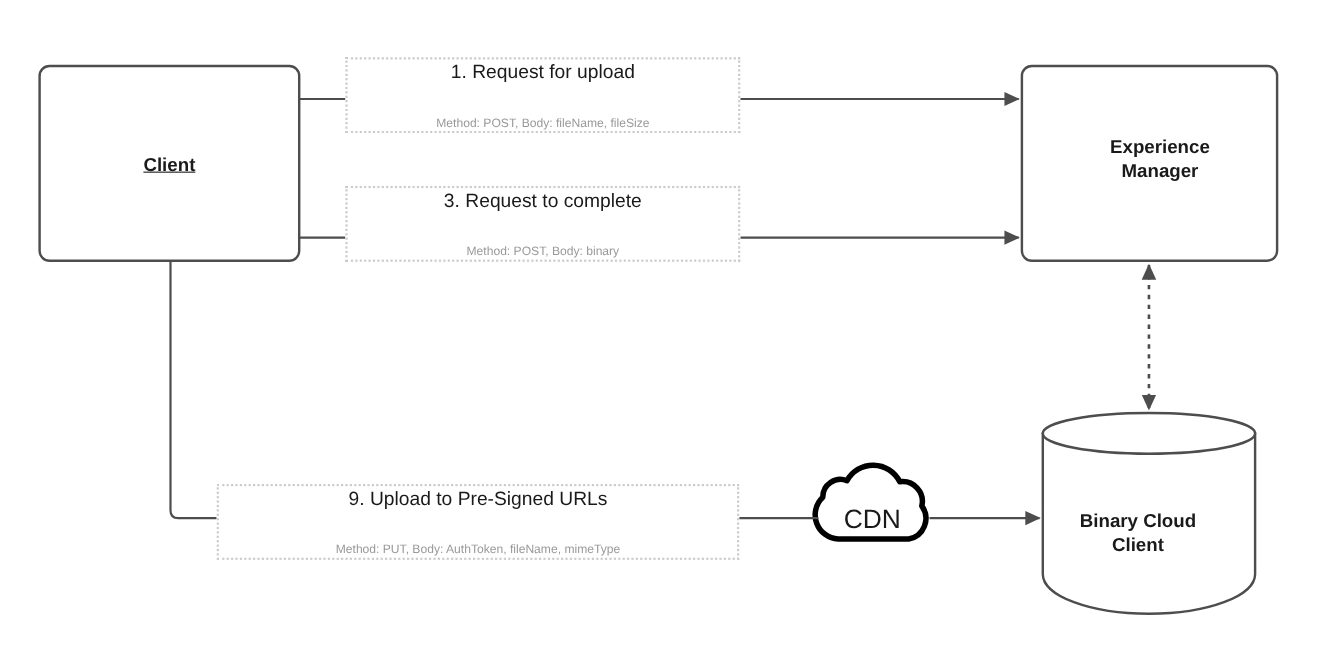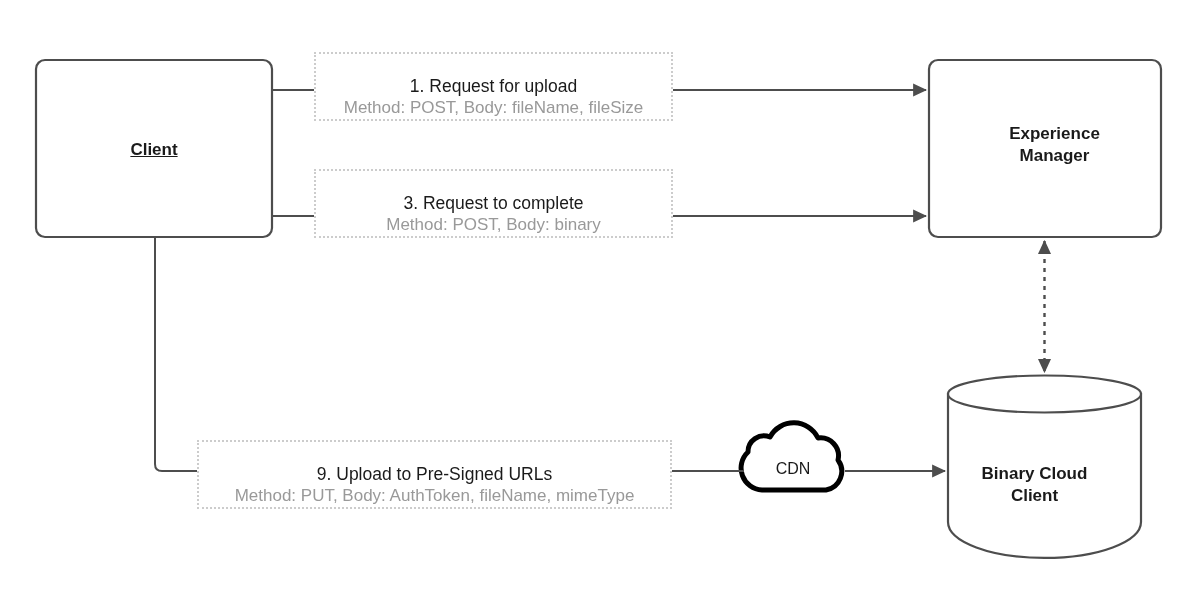--- a/index.html
+++ b/index.html
@@ -49,47 +49,47 @@
     stroke-dasharray: 4 5;
   }
   .label-box {
     position: absolute;
     background: #ffffff;
     border: 2px dotted #cccccc;
     box-sizing: border-box;
     display: flex;
     flex-direction: column;
     align-items: center;
-    justify-content: flex-end;
+    justify-content: space-between;
   }
   .label-title {
     font-size: 17.5px;
     color: #1a1a1a;
     line-height: 1.28;
     white-space: nowrap;
   }
   .label-sub {
-    font-size: 17px;
+    font-size: 11px;
     color: #999999;
     line-height: 1.3;
     white-space: nowrap;
   }
   .node-label {
     position: absolute;
     text-align: center;
     font-weight: bold;
     font-size: 17px;
     color: #1a1a1a;
     line-height: 1.32;
     pointer-events: none;
   }
   .cloud-label {
     position: absolute;
     text-align: center;
-    font-size: 16px;
+    font-size: 24px;
     color: #1a1a1a;
     line-height: 1;
     pointer-events: none;
   }
 </style>
 </head>
 <body>
 
 <div id="diagram-root">
 

